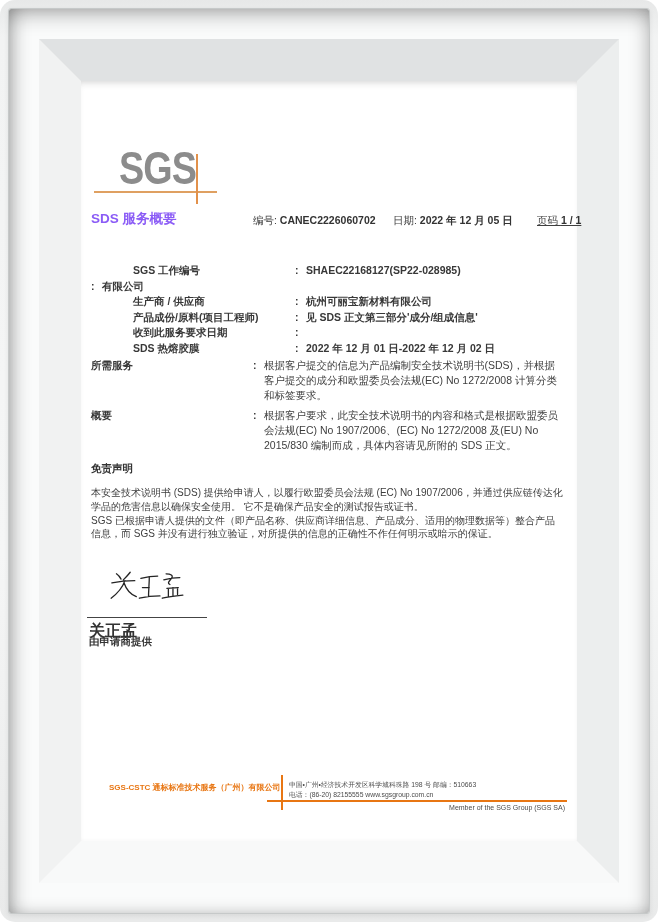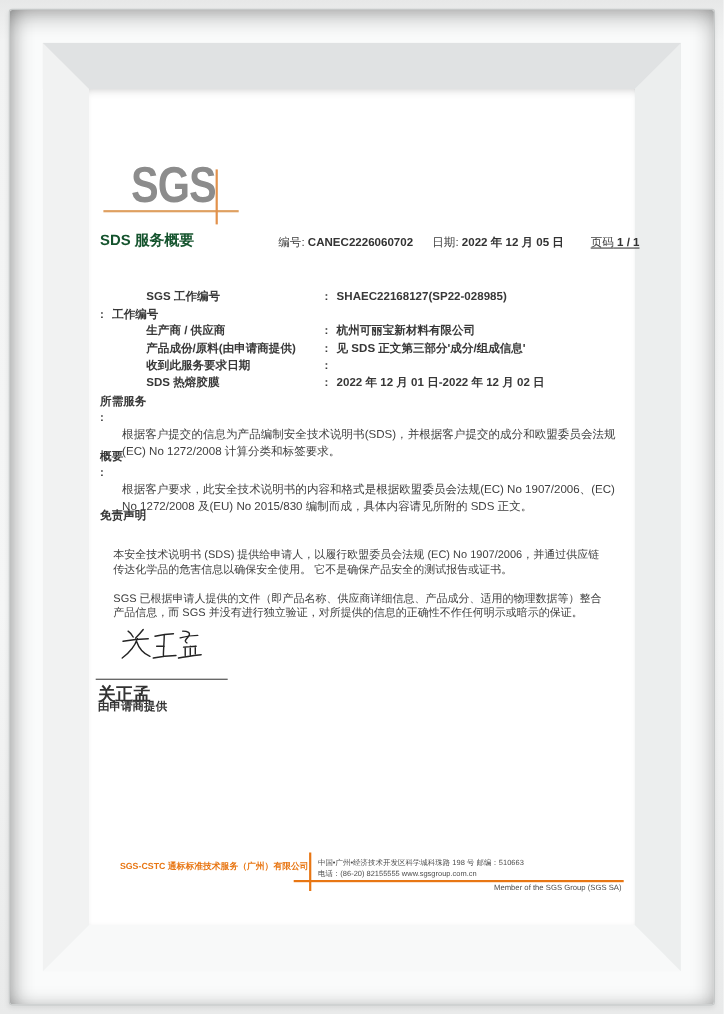--- a/index.html
+++ b/index.html
@@ -2,20 +2,21 @@
 <html><head>
 <meta charset="utf-8">
 <style>
   * { margin:0; padding:0; box-sizing:border-box; }
   html,body { width:658px; height:922px; }
   body { font-family:"Liberation Sans", sans-serif; overflow:hidden; }
 
   .stage {
     position:relative; width:658px; height:922px;
     background:linear-gradient(180deg,#e7e8e8 0,#f2f3f3 4%,#f5f6f6 60%,#e9eaea 100%);
+    border-radius:15px;
   }
 
   
   .frame {
     position:absolute; left:8px; top:8px; right:8px; bottom:8px;
     background:#fafbfb; border:1px solid #c6c9c9; border-radius:3px;
     box-shadow:
       inset 14px 0 18px -10px rgba(0,0,0,.30),
       inset -14px 0 18px -10px rgba(0,0,0,.18),
       inset 0 16px 20px -10px rgba(0,0,0,.28),
@@ -39,46 +40,46 @@
   .logo-text {
     position:absolute; left:38px; top:64px;
     font-size:46px; font-weight:bold; line-height:46px; letter-spacing:-1px;
     color:#8c8c8c; transform:scaleX(.82); transform-origin:left;
   }
   .logo-hline { position:absolute; left:13px; top:110px; width:123px; height:2px; background:#dfa061; }
   .logo-vline { position:absolute; left:115px; top:73px; width:2px; height:50px; background:#e2914b; }
 
   
   .title-row { position:absolute; left:0; top:129px; width:100%; height:20px; }
-  .doc-title { position:absolute; left:10px; top:0; font-size:13.5px; font-weight:bold; color:#14532d; white-space:nowrap; }
+  .doc-title { position:absolute; left:10px; top:0; font-size:13.5px; font-weight:bold; color:#8b5cf6; white-space:nowrap; }
   .meta { position:absolute; top:4px; font-size:10.5px; white-space:nowrap; color:#3e3e3e; }
   .meta b { font-weight:bold; color:#333; }
   .meta-no   { left:172px; }
   .meta-date { left:312px; }
   .meta-page { left:456px;text-decoration:underline; }
 
   
   .fields { position:absolute; left:10px; right:14px; top:182px; }
   .frow { display:flex; line-height:15.6px; font-size:10.5px; font-weight:bold; color:#383838; }
   .frow .lab { width:162px; flex:none;margin-left:42px; }
   .frow .col { width:11px; flex:none; }
   .frow .val { flex:1; }
 
   
-  .para-row { position:absolute; left:10px; right:14px; display:flex; font-size:10.5px; line-height:15.2px;flex-direction:column; }
+  .para-row { position:absolute; left:10px; right:14px; display:flex; font-size:10.5px; line-height:15.2px; }
   .para-row .lab { width:162px; flex:none; font-weight:bold; color:#383838; }
   .para-row .col { width:11px; flex:none; font-weight:bold; }
-  .para-row .val { flex:1; color:#3e3e3e;margin-left:20px; }
+  .para-row .val { flex:1; color:#3e3e3e; }
   .row-service { top:277px; }
   .row-summary { top:327px; }
 
   
   .disc-head { position:absolute; left:10px; top:381px; font-size:10.5px; font-weight:bold; color:#333; }
   .disc-body { position:absolute; left:10px; right:14px; top:405px; font-size:10px; line-height:13.8px; color:#3e3e3e; }
-  .disc-body p { margin:12px; }
+  .disc-body p { margin:0; }
 
   
   .sig-svg { position:absolute; left:24px; top:487px; width:84px; height:36px; }
   .sig-svg path { stroke:#242424; stroke-width:1.7; fill:none; stroke-linecap:round; stroke-linejoin:round; }
   .sig-line { position:absolute; left:6px; top:536px; width:120px; height:1px; background:#444; }
   .sig-name  { position:absolute; left:8px; top:540px; font-size:16px; font-weight:bold; color:#333; }
   .sig-title { position:absolute; left:8px; top:554px; font-size:10.5px; font-weight:bold; color:#333; }
 
   
   .f-company { position:absolute; left:28px; top:701px; font-size:8px; font-weight:bold; color:#e87613; white-space:nowrap; }
@@ -116,29 +117,29 @@
         </div>
 
         <div class="fields">
           <div class="frow">
             <span class="lab">SGS 工作编号</span>
             <span class="col">:</span>
             <span class="val">SHAEC22168127(SP22-028985)</span>
           </div>
           <div class="frow">
             <span class="col">:</span>
-            <span class="val">工作编号</span>
+            <span class="val">有限公司</span>
           </div>
           <div class="frow">
             <span class="lab">生产商 / 供应商</span>
             <span class="col">:</span>
             <span class="val">杭州可丽宝新材料有限公司</span>
           </div>
           <div class="frow">
-            <span class="lab">产品成份/原料(由申请商提供)</span>
+            <span class="lab">产品成份/原料(项目工程师)</span>
             <span class="col">:</span>
             <span class="val">见 SDS 正文第三部分'成分/组成信息'</span>
           </div>
           <div class="frow">
             <span class="lab">收到此服务要求日期</span>
             <span class="col">:</span>
           </div>
           <div class="frow">
             <span class="lab">SDS 热熔胶膜</span>
             <span class="col">:</span>

